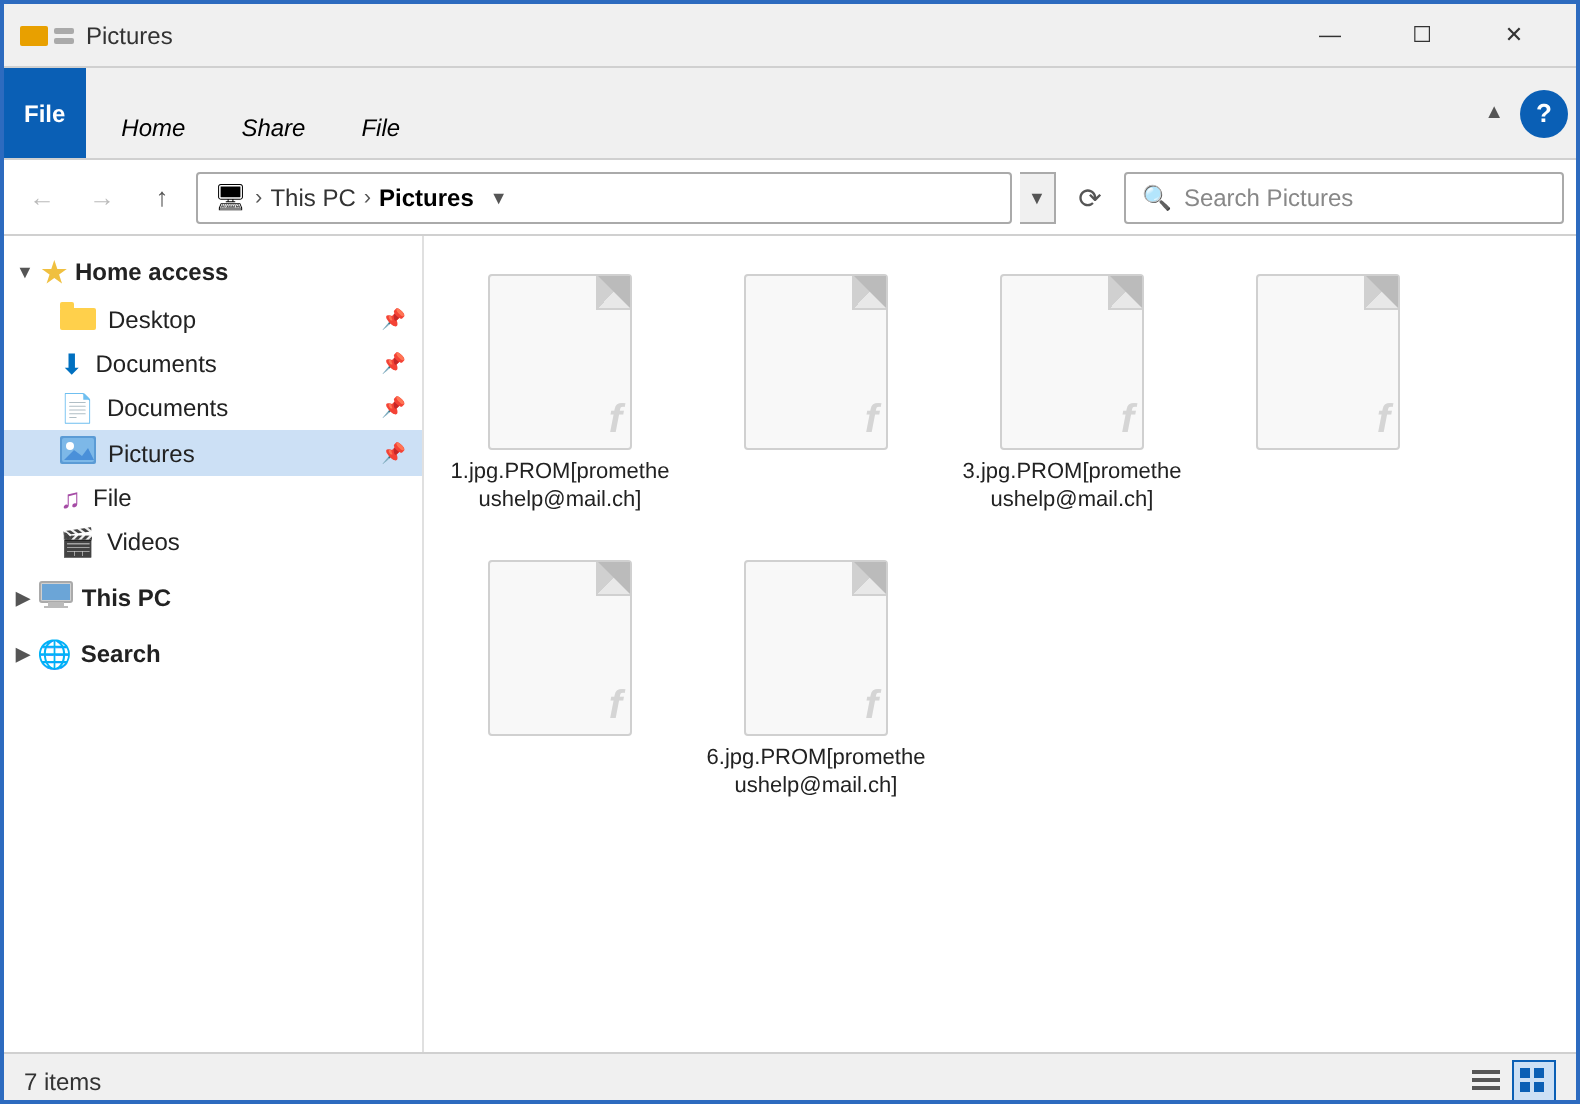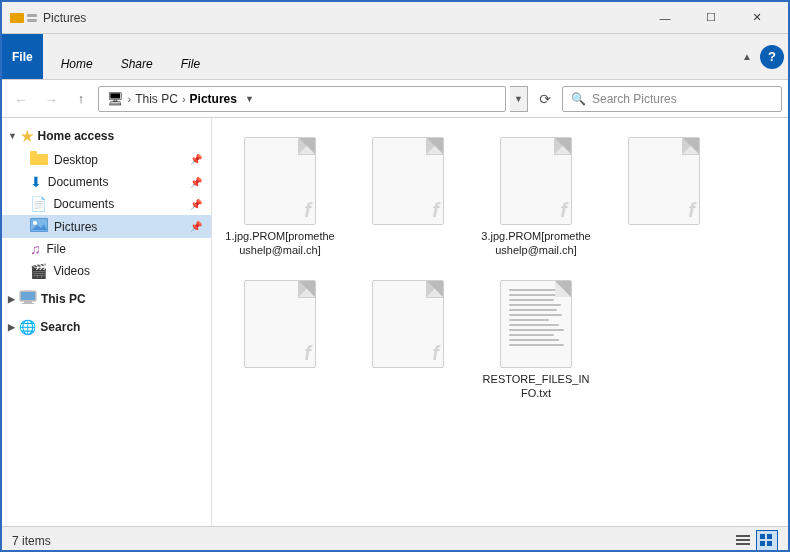--- a/index.html
+++ b/index.html
@@ -531,41 +531,21 @@
       </div>
     </div>
       <div class="file-item">
       <div class="file-icon-wrapper">
 
         <div class="file-doc-icon">
           <span class="watermark">f</span>
         </div>
 
       </div>
-    </div>
-      <div class="file-item">
-      <div class="file-icon-wrapper">
-
-        <div class="file-txt-icon">
-          <div class="txt-line" style="width:50px;"></div>
-          <div class="txt-line" style="width:55px;"></div>
-          <div class="txt-line" style="width:45px;"></div>
-          <div class="txt-line" style="width:52px;"></div>
-          <div class="txt-line" style="width:48px;"></div>
-          <div class="txt-line" style="width:53px;"></div>
-          <div class="txt-line" style="width:40px;"></div>
-          <div class="txt-line" style="width:50px;"></div>
-          <div class="txt-line" style="width:55px;"></div>
-          <div class="txt-line" style="width:45px;"></div>
-          <div class="txt-line" style="width:50px;"></div>
-          <div class="txt-line" style="width:55px;"></div>
-        </div>
-
-      </div>
-      <div class="file-name">RESTORE_FILES_INFO.txt</div>
+      <div class="file-name">6.jpg.PROM[prometheushelp@mail.ch]</div>
     </div>
     </div>
 </div>
 
 <div class="status-bar">
   <span class="status-text">7 items</span>
   <div class="status-icons">
     <div class="status-view-btn">
       <svg width="14" height="14" viewBox="0 0 14 14">
           <rect x="0" y="1" width="14" height="2" fill="#555"></rect>

